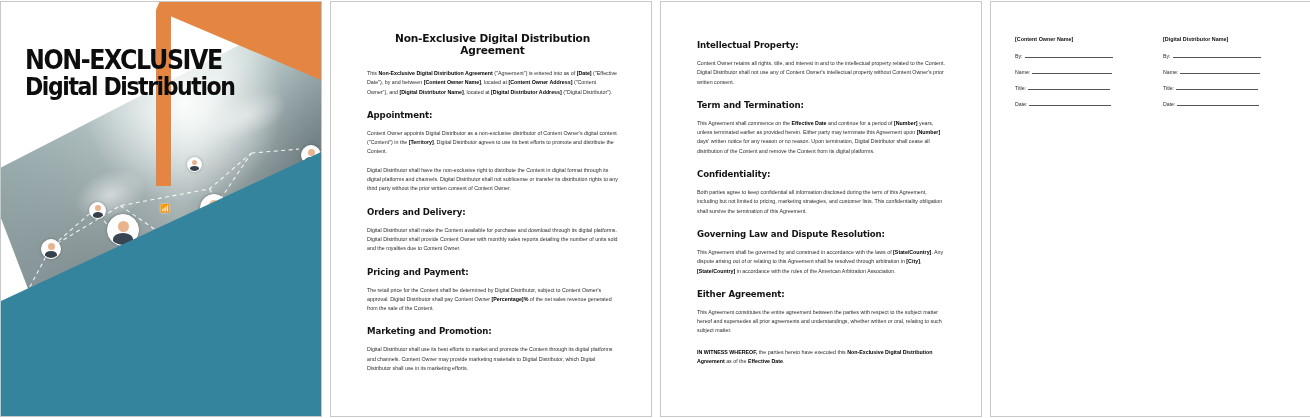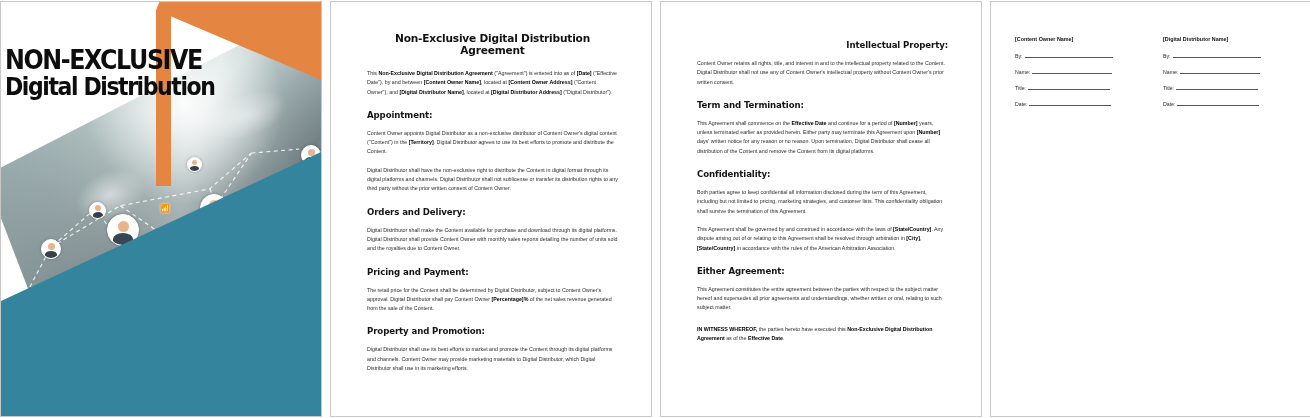--- a/index.html
+++ b/index.html
@@ -141,21 +141,21 @@
     left: 0;
     top: 0;
     width: 322px;
     height: 230px;
     background: #ffffff;
     clip-path: polygon(0 0, 100% 0, 0 72%);
   }
 
   .cover-title {
     position: absolute;
-    left: 4px;
+    left: 24px;
     top: 44px;
     width: 300px;
     z-index: 6;
   }
   .t-line1, .t-line2 {
     font-family: "DejaVu Sans", sans-serif;
     font-weight: bold;
     color: #0d0d0d;
     letter-spacing: -1.6px;
     transform: scaleX(0.88);
@@ -357,45 +357,46 @@
       <h2 class="sec">Orders and Delivery:</h2>
       <p class="para">
         <span>Digital Distributor shall make the Content available for purchase and download through its digital platforms. Digital Distributor shall provide Content Owner with monthly sales reports detailing the number of units sold and the royalties due to Content Owner.</span>
       </p>
 
       <h2 class="sec">Pricing and Payment:</h2>
       <p class="para">
         <span>The retail price for the Content shall be determined by Digital Distributor, subject to Content Owner's approval. Digital Distributor shall pay Content Owner </span><b>[Percentage]%</b><span> of the net sales revenue generated from the sale of the Content.</span>
       </p>
 
-      <h2 class="sec">Property and Promotion:</h2>
+      <h2 class="sec">Marketing and Promotion:</h2>
       <p class="para">
         <span>Digital Distributor shall use its best efforts to market and promote the Content through its digital platforms and channels. Content Owner may provide marketing materials to Digital Distributor, which Digital Distributor shall use in its marketing efforts.</span>
       </p>
     </div>
   </div>
 
   <div class="page page-text">
     <div class="doc-body" style="top:38px;">
 
-      <h2 class="sec" style="margin-top:0;text-align:right;">Intellectual Property:</h2>
+      <h2 class="sec" style="margin-top:0;">Intellectual Property:</h2>
       <p class="para">
         <span>Content Owner retains all rights, title, and interest in and to the intellectual property related to the Content. Digital Distributor shall not use any of Content Owner's intellectual property without Content Owner's prior written consent.</span>
       </p>
 
       <h2 class="sec">Term and Termination:</h2>
       <p class="para">
         <span>This Agreement shall commence on the </span><b>Effective Date</b><span> and continue for a period of </span><b>[Number]</b><span> years, unless terminated earlier as provided herein. Either party may terminate this Agreement upon </span><b>[Number]</b><span> days' written notice for any reason or no reason. Upon termination, Digital Distributor shall cease all distribution of the Content and remove the Content from its digital platforms.</span>
       </p>
 
       <h2 class="sec">Confidentiality:</h2>
       <p class="para">
         <span>Both parties agree to keep confidential all information disclosed during the term of this Agreement, including but not limited to pricing, marketing strategies, and customer lists. This confidentiality obligation shall survive the termination of this Agreement.</span>
       </p>
 
+      <h2 class="sec">Governing Law and Dispute Resolution:</h2>
       <p class="para">
         <span>This Agreement shall be governed by and construed in accordance with the laws of </span><b>[State/Country]</b><span>. Any dispute arising out of or relating to this Agreement shall be resolved through arbitration in </span><b>[City]</b><span>, </span><b>[State/Country]</b><span> in accordance with the rules of the American Arbitration Association.</span>
       </p>
 
       <h2 class="sec">Either Agreement:</h2>
       <p class="para">
         <span>This Agreement constitutes the entire agreement between the parties with respect to the subject matter hereof and supersedes all prior agreements and understandings, whether written or oral, relating to such subject matter.</span>
       </p>
 
       <p class="para" style="margin-top:12px;">

